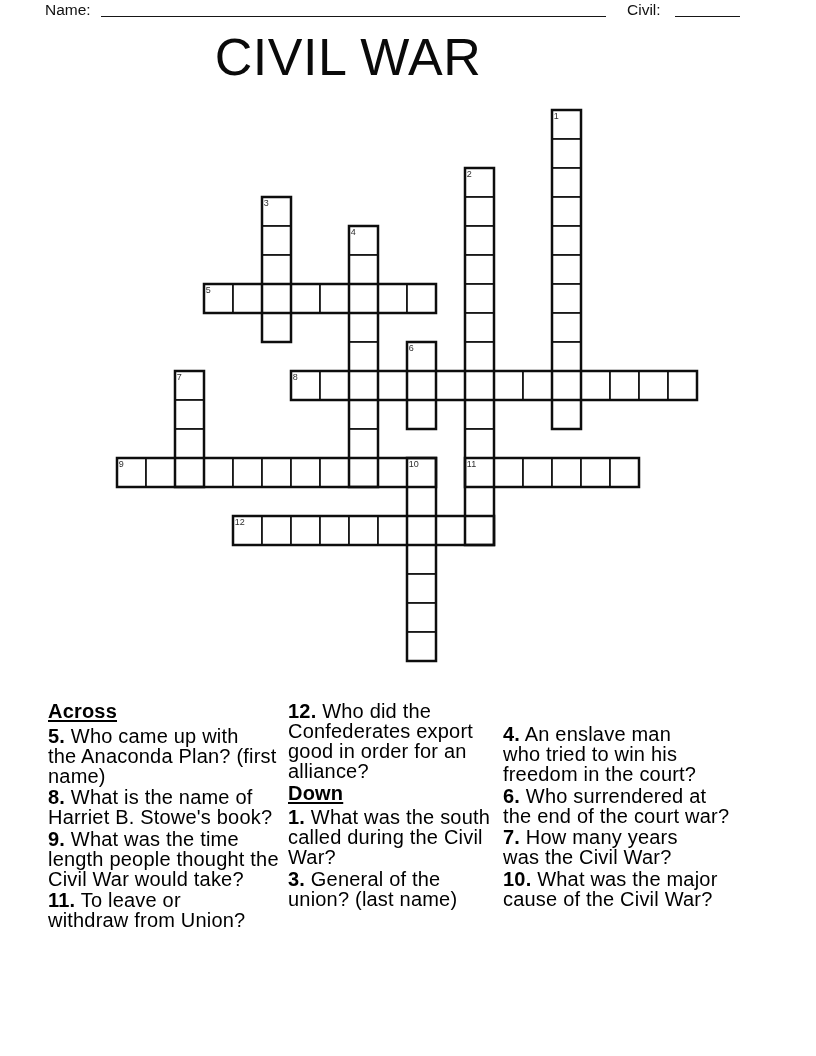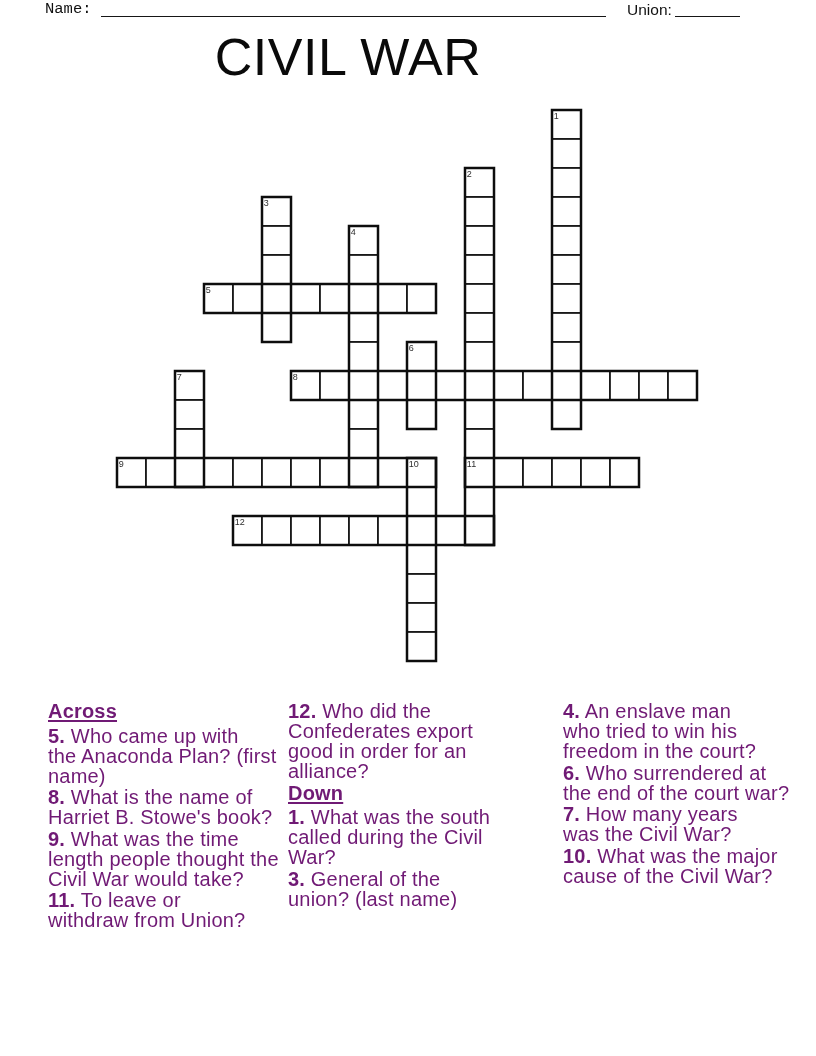--- a/index.html
+++ b/index.html
@@ -3,56 +3,56 @@
 <meta charset="utf-8">
 <style>
   html,body{margin:0;padding:0;background:#ffffff;}
   .page{
     position:relative;width:816px;height:1056px;background:#ffffff;
     font-family:"Liberation Sans","DejaVu Sans",sans-serif;color:#000;
     overflow:hidden;
   }
   
   .hdr-label{position:absolute;top:1px;font-size:15.5px;line-height:17px;color:#111;}
-  #name-label{left:45px;font-family:Liberation Mono, monospace;}
+  #name-label{left:45px;}
   #date-label{left:627px;}
   .write-line{position:absolute;top:0;height:16px;border-bottom:1.6px solid #161616;}
   #name-line{left:101px;width:505px;}
   #date-line{left:675px;width:65px;}
   
   .title{
     position:absolute;left:0;top:30px;width:696px;text-align:center;
     font-size:52px;line-height:54px;letter-spacing:.5px;color:#0a0a0a;font-weight:400;
   }
   
   #grid-svg{position:absolute;left:115px;top:108px;}
   .cell-rect{fill:#ffffff;stroke:#141414;stroke-width:1.7;}
   .word-outline{fill:none;stroke:#0d0d0d;stroke-width:2.5;}
   .cell-num{font-family:"Liberation Sans","DejaVu Sans",sans-serif;font-size:9px;fill:#2e2e2e;}
   
-  .clue-col{position:absolute;top:701px;font-size:20px;line-height:20px;letter-spacing:.2px;color:#701a75;}
+  .clue-col{position:absolute;top:701px;font-size:20px;line-height:20px;letter-spacing:.2px;color:#000000;}
   #clue-col-1{left:48px;width:242px;}
   #clue-col-2{left:288px;width:240px;}
-  #clue-col-3{left:563px;width:252px;}
+  #clue-col-3{left:503px;width:252px;margin-top:23px;}
   .clue-heading{
     margin:0 0 4.5px 0;font-weight:bold;text-decoration:underline;
     text-decoration-thickness:1.5px;text-underline-offset:2px;
   }
   .clue{margin:0 0 1.6px 0;}
   .clue .ctext{white-space:pre-line;}
   .clue .cnum{font-weight:bold;text-align:right;}
 </style>
 </head>
 <body>
 
 <div class="page">
 
   <span class="hdr-label" id="name-label">Name:</span>
   <div class="write-line" id="name-line"></div>
-  <span class="hdr-label" id="date-label">Union:</span>
+  <span class="hdr-label" id="date-label">Civil:</span>
   <div class="write-line" id="date-line"></div>
 
   <div class="title">CIVIL WAR</div>
 
   <svg id="grid-svg" width="584" height="555" viewBox="-2 -2 584 555">
       <rect x="435" y="0" width="29" height="29" class="cell-rect"></rect>
       <rect x="435" y="29" width="29" height="29" class="cell-rect"></rect>
       <rect x="435" y="58" width="29" height="29" class="cell-rect"></rect>
       <rect x="435" y="87" width="29" height="29" class="cell-rect"></rect>
       <rect x="435" y="116" width="29" height="29" class="cell-rect"></rect>

